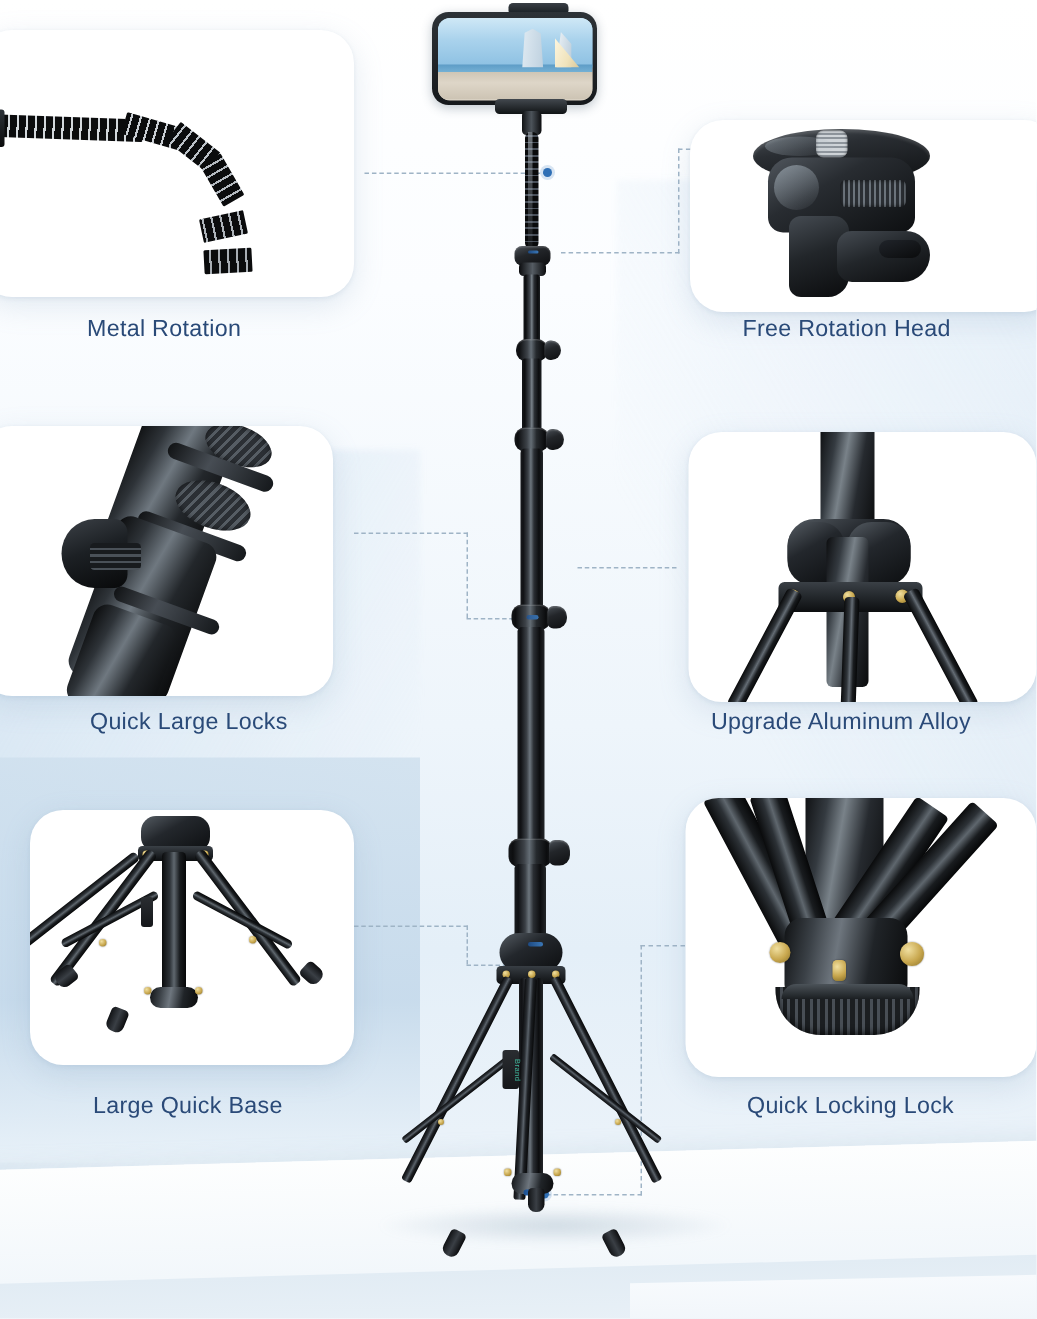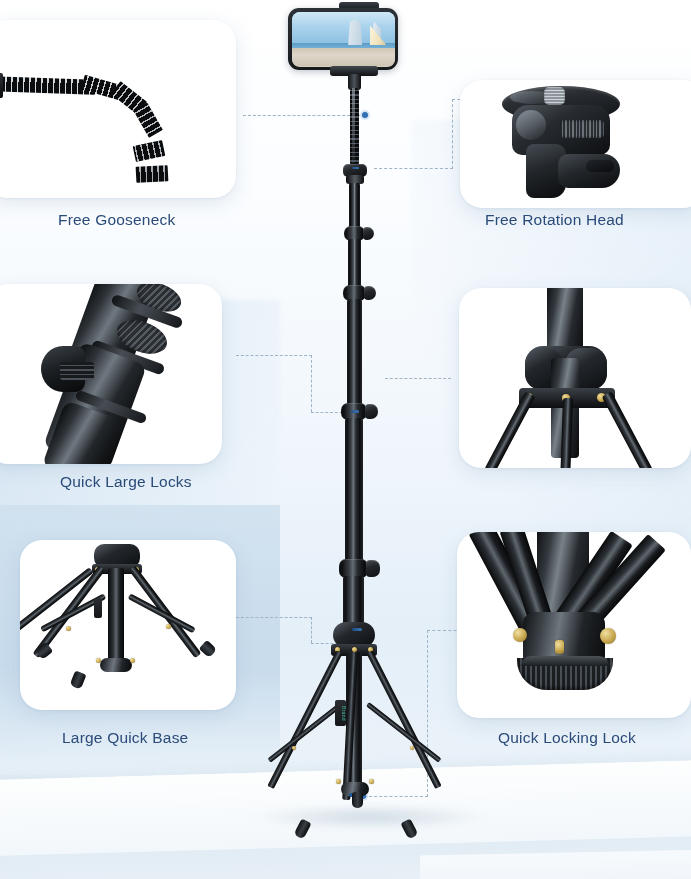--- a/index.html
+++ b/index.html
@@ -383,37 +383,37 @@
             background:repeating-linear-gradient(90deg,#0b0c0d 0 3px,#bcc2c8 3px 4.4px,#0b0c0d 4.4px 6px);"></div>
       <div class="goose-seg" style="left:146px; top:92px; width:32px; height:16px; transform:rotate(60deg);
             background:repeating-linear-gradient(90deg,#0b0c0d 0 3px,#b4bac0 3px 4.4px,#0b0c0d 4.4px 6px);"></div>
       <div class="goose-seg" style="left:155px; top:116px; width:30px; height:16px; transform:rotate(78deg);
             background:repeating-linear-gradient(180deg,#0b0c0d 0 3px,#aeb4ba 3px 4.4px,#0b0c0d 4.4px 6px);
             width:16px; height:30px;"></div>
       <div class="goose-seg" style="left:158px; top:138px; width:16px; height:32px; transform:rotate(87deg);
             background:repeating-linear-gradient(180deg,#0b0c0d 0 3px,#a8aeb4 3px 4.4px,#0b0c0d 4.4px 6px);"></div>
     </div>
   </div>
-  <div class="card-label" style="left:58px; top:211px;">Free Gooseneck</div>
+  <div class="card-label" style="left:58px; top:211px;">Metal Rotation</div>
 
   <div class="card" style="left:460px; top:80px; width:245px; height:128px;">
     <div style="position:absolute; inset:0;">
       <div class="rot-top" style="left:42px; top:6px; width:118px; height:36px;"></div>
       <div class="rot-screw" style="left:84px; top:7px; width:21px; height:18px; border-radius:5px;"></div>
       <div class="rot-hl" style="left:50px; top:11px; width:46px; height:13px; opacity:.5;"></div>
       <div class="rot-body" style="left:52px; top:25px; width:98px; height:50px;"></div>
       <div class="rot-hl" style="left:56px; top:30px; width:30px; height:30px; border-radius:50%; opacity:.75;"></div>
       <div class="rot-dial" style="left:100px; top:40px; width:44px; height:18px;"></div>
       <div class="rot-arm" style="left:66px; top:64px; width:40px; height:54px;"></div>
       <div class="rot-arm" style="left:98px; top:74px; width:62px; height:34px; border-radius:10px 16px 18px 10px;"></div>
       <div class="blk" style="left:126px; top:80px; width:28px; height:12px; border-radius:6px;
             background:linear-gradient(160deg,#20242a,#0a0b0c);"></div>
     </div>
   </div>
-  <div class="card-label" style="left:485px; top:211px;">Free Rotation Head</div>
+  <div class="card-label" style="left:495px; top:211px;">Free Rotation Head</div>
 
   <div class="card" style="left:-14px; top:284px; width:236px; height:180px;">
     <div style="position:absolute; inset:0;">
       <div class="qf-tube" style="left:92px; top:-14px; width:62px; height:130px; transform:rotate(20deg);"></div>
       <div class="qf-pad" style="left:150px; top:0px; width:46px; height:26px; transform:rotate(20deg);"></div>
       <div class="qf-ring" style="left:124px; top:22px; width:74px; height:11px; transform:rotate(20deg);"></div>
       <div class="qf-pad" style="left:130px; top:38px; width:52px; height:30px; transform:rotate(20deg);"></div>
       <div class="qf-ring" style="left:104px; top:68px; width:76px; height:11px; transform:rotate(20deg);"></div>
       <div class="qf-tube" style="left:74px; top:66px; width:70px; height:112px; transform:rotate(20deg);"></div>
       <div class="qf-lever" style="left:55px; top:62px; width:44px; height:46px;"></div>
@@ -435,20 +435,21 @@
       <div class="blk" style="left:60px; top:100px; width:96px; height:20px; border-radius:4px;
             background:linear-gradient(180deg,#3a4046,#0c0e10);"></div>
       <div class="brass" style="left:65px; top:105px; width:9px; height:9px;"></div>
       <div class="brass" style="left:103px; top:106px; width:8px; height:8px;"></div>
       <div class="brass" style="left:138px; top:105px; width:9px; height:9px;"></div>
       <div class="aa-leg" style="left:66px; top:106px; width:11px; height:88px; transform:rotate(28deg);"></div>
       <div class="aa-leg" style="left:142px; top:106px; width:11px; height:88px; transform:rotate(-28deg);"></div>
       <div class="aa-leg" style="left:104px; top:110px; width:10px; height:82px; transform:rotate(2deg);"></div>
     </div>
   </div>
+  <div class="card-label" style="left:474px; top:473px;">Upgrade Aluminum Alloy</div>
 
   <div class="card" style="left:20px; top:540px; width:216px; height:170px;">
     <div style="position:absolute; inset:0;">
 
       <div class="aa-hub" style="left:74px; top:4px; width:46px; height:24px; border-radius:10px;"></div>
       <div class="blk" style="left:72px; top:24px; width:50px; height:10px; border-radius:3px;
             background:linear-gradient(180deg,#3a4046,#0c0e10);"></div>
       <div class="brass" style="left:75px; top:27px; width:5px; height:5px;"></div>
       <div class="brass" style="left:114px; top:27px; width:5px; height:5px;"></div>
 

